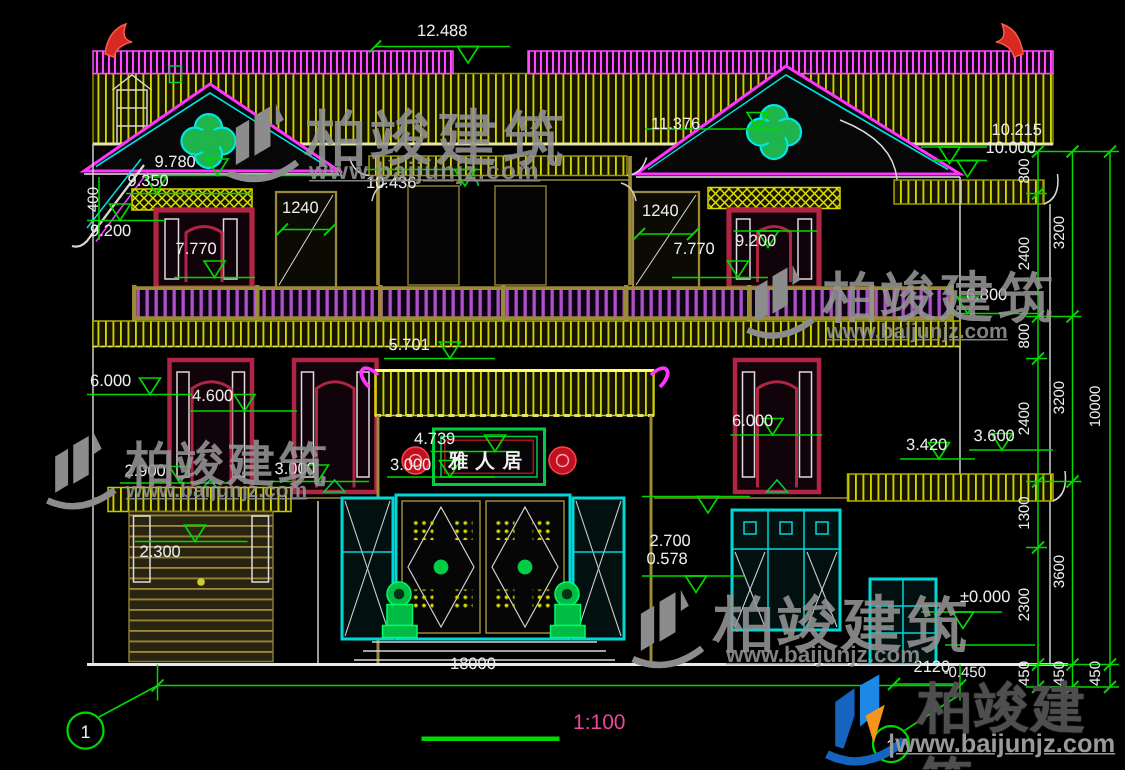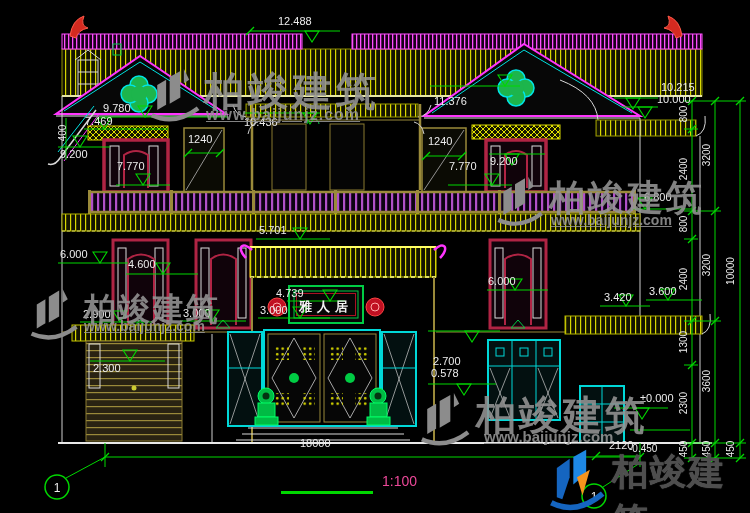--- a/index.html
+++ b/index.html
@@ -426,25 +426,25 @@
   <line x1="66" y1="478" x2="105" y2="457"></line>
 </g>
 <g stroke="#00d800" fill="none">
   <circle cx="594" cy="496" r="12" stroke-width="1.5"></circle>
   <line x1="603" y1="487" x2="640" y2="463"></line>
 </g>
 </svg>
 
 <span class="lbl" style="left:278px;top:16px">12.488</span>
 <span class="lbl" style="left:103px;top:103px">9.780</span>
-<span class="lbl" style="left:85px;top:116px">7.469</span>
+<span class="lbl" style="left:85px;top:116px">9.350</span>
 <span class="lbl" style="left:60px;top:149px">9.200</span>
 <span class="lbl" style="left:117px;top:161px">7.770</span>
 <span class="lbl" style="left:244px;top:117px">10.436</span>
-<span class="lbl" style="left:434px;top:96px">11.376</span>
+<span class="lbl" style="left:434px;top:78px">11.376</span>
 <span class="lbl" style="left:661px;top:82px">10.215</span>
 <span class="lbl" style="left:657px;top:94px">10.000</span>
 <span class="lbl" style="left:449px;top:161px">7.770</span>
 <span class="lbl" style="left:490px;top:156px">9.200</span>
 <span class="lbl" style="left:644px;top:192px">6.800</span>
 <span class="lbl" style="left:259px;top:225px">5.701</span>
 <span class="lbl" style="left:276px;top:288px">4.739</span>
 <span class="lbl" style="left:260px;top:305px">3.000</span>
 <span class="lbl" style="left:60px;top:249px">6.000</span>
 <span class="lbl" style="left:128px;top:259px">4.600</span>
@@ -508,14 +508,15 @@
 <svg class="wmlogo" style="left:418px;top:386px;color:#8c8c8c" width="54" height="64" viewBox="0 0 60 72">
       <use href="#bjlogo"></use>
     </svg>
 <div class="wm" style="left:476px;top:388px;font-size:40px;letter-spacing:3px">柏竣建筑</div>
 <div class="wm wm-url" style="left:484px;top:428px;font-size:15px">www.baijunjz.com</div>
 
 <svg class="wmlogo" style="left:546px;top:446px" width="62" height="66" viewBox="0 0 60 72">
       <use href="#bjlogoC"></use>
     </svg>
 <div class="wm wm5-brand" style="left:612px;top:448px;font-size:36px;letter-spacing:2px">柏竣建筑</div>
+<div class="wm wm-url wm5-url" style="left:592px;top:486px;font-size:17px">|www.baijunjz.com</div>
 
 </div>
 
 </body></html>

